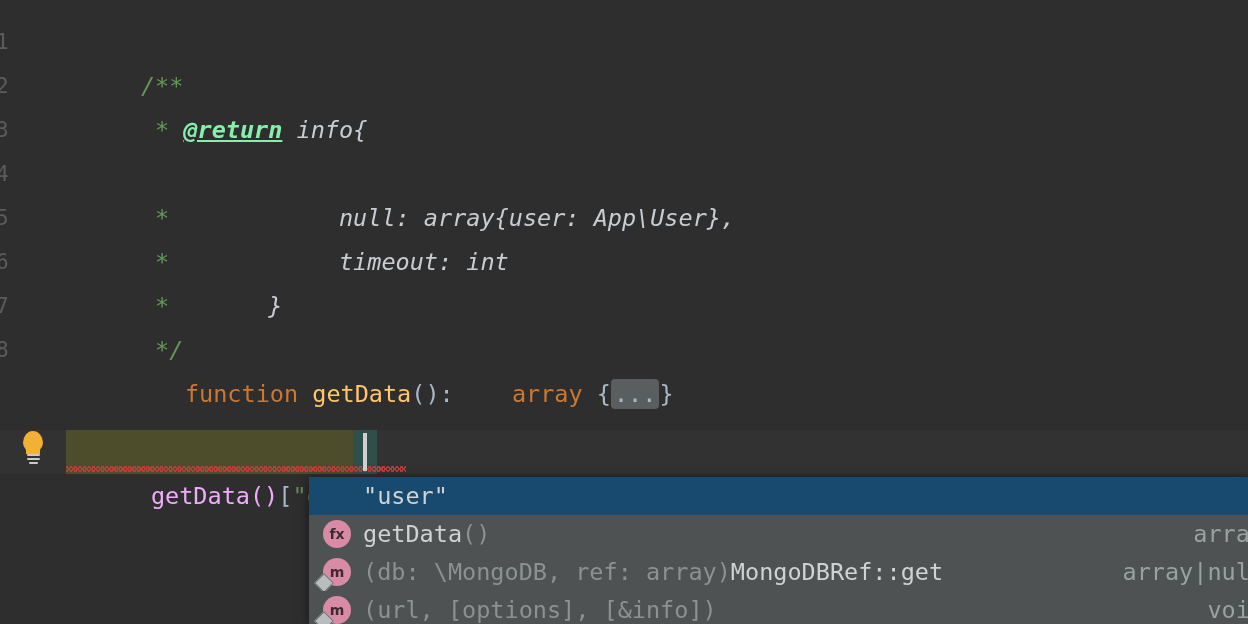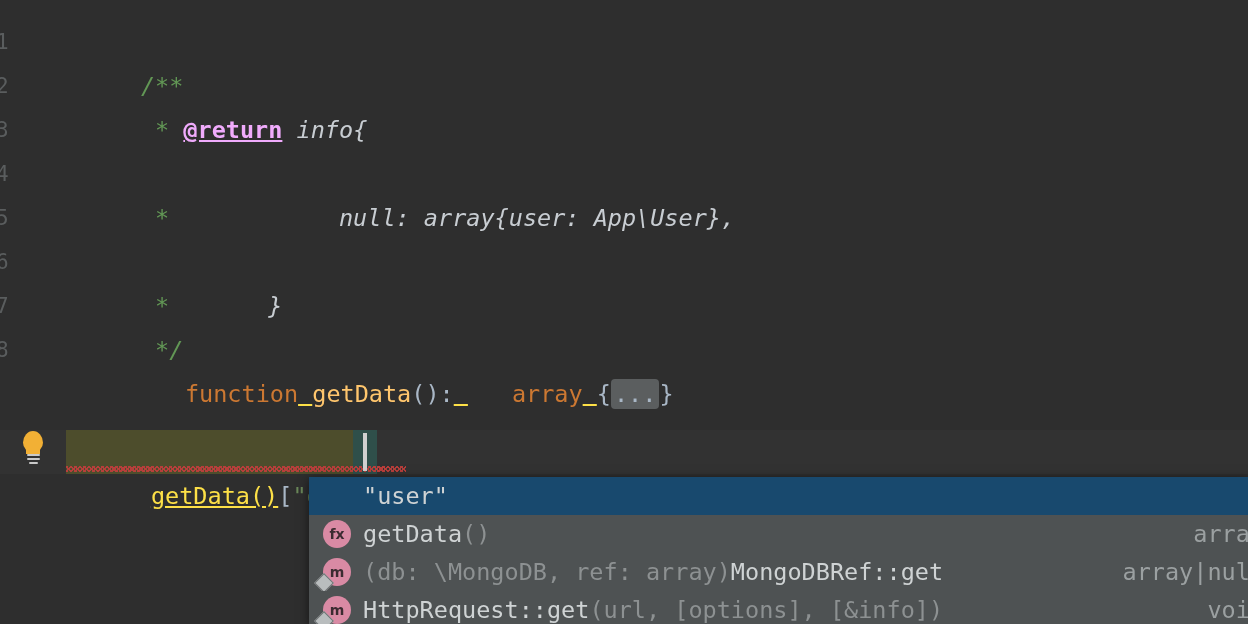--- a/index.html
+++ b/index.html
@@ -90,27 +90,27 @@
     height: 44px;
     line-height: 44px;
     font-family: "DejaVu Sans Mono", monospace;
     font-size: 23.5px;
     white-space: pre;
     letter-spacing: 0px;
   }
 
   
   .cmt      { color: #629755; font-style: italic; }          
-  .tag      { color: #f0abfc; font-weight: bold;
+  .tag      { color: #86efac; font-style: italic; font-weight: bold;
               text-decoration: underline; }                   
   .shape    { color: #c8cdd2; font-style: italic; }           
   .kw       { color: #cc7832; margin-left: 44px; }                               
   .fn       { color: #ffc66d; }                               
   .punc     { color: #a9b7c6; }
-  .plain    { color: #fde047; text-decoration: underline; }
+  .plain    { color: #f0abfc; }
   .str      { color: #6a8759; }                               
   .brk      { color: #ffff00; font-weight: bold; }            
 
   
   .fold {
     background: #5b5e5f;
     border-radius: 4px;
     color: #a9b7c6;
     padding: 1px 3px;
   }
@@ -281,20 +281,23 @@
 
     <div class="line" style="top:64px">
       <span class="cmt"> * </span><span class="tag">@return</span><span class="shape"> info{</span>
     </div>
 
 
     <div class="line" style="top:152px">
       <span class="cmt"> *</span><span class="shape">            null: array{user: App\User},</span>
     </div>
 
+    <div class="line" style="top:196px">
+      <span class="cmt"> *</span><span class="shape">            timeout: int</span>
+    </div>
 
     <div class="line" style="top:240px">
       <span class="cmt"> *</span><span class="shape">       }</span>
     </div>
 
     <div class="line" style="top:284px">
       <span class="cmt"> */</span>
     </div>
 
     <div class="line" style="top:328px">
@@ -343,20 +346,19 @@
       <span class="ret">array|null</span>
     </div>
 
     <div class="popup-row">
       <div class="icon-slot">
         <div class="ic">
           <div class="disc">m</div>
           <div class="diamond"></div>
         </div>
       </div>
-      <span class="lbl">HttpRequest::get</span>
       <span class="lbl params">(url, [options], [&amp;info])</span>
       <span class="ret">void</span>
     </div>
 
   </div>
 
 </div>
 
 </body></html>

